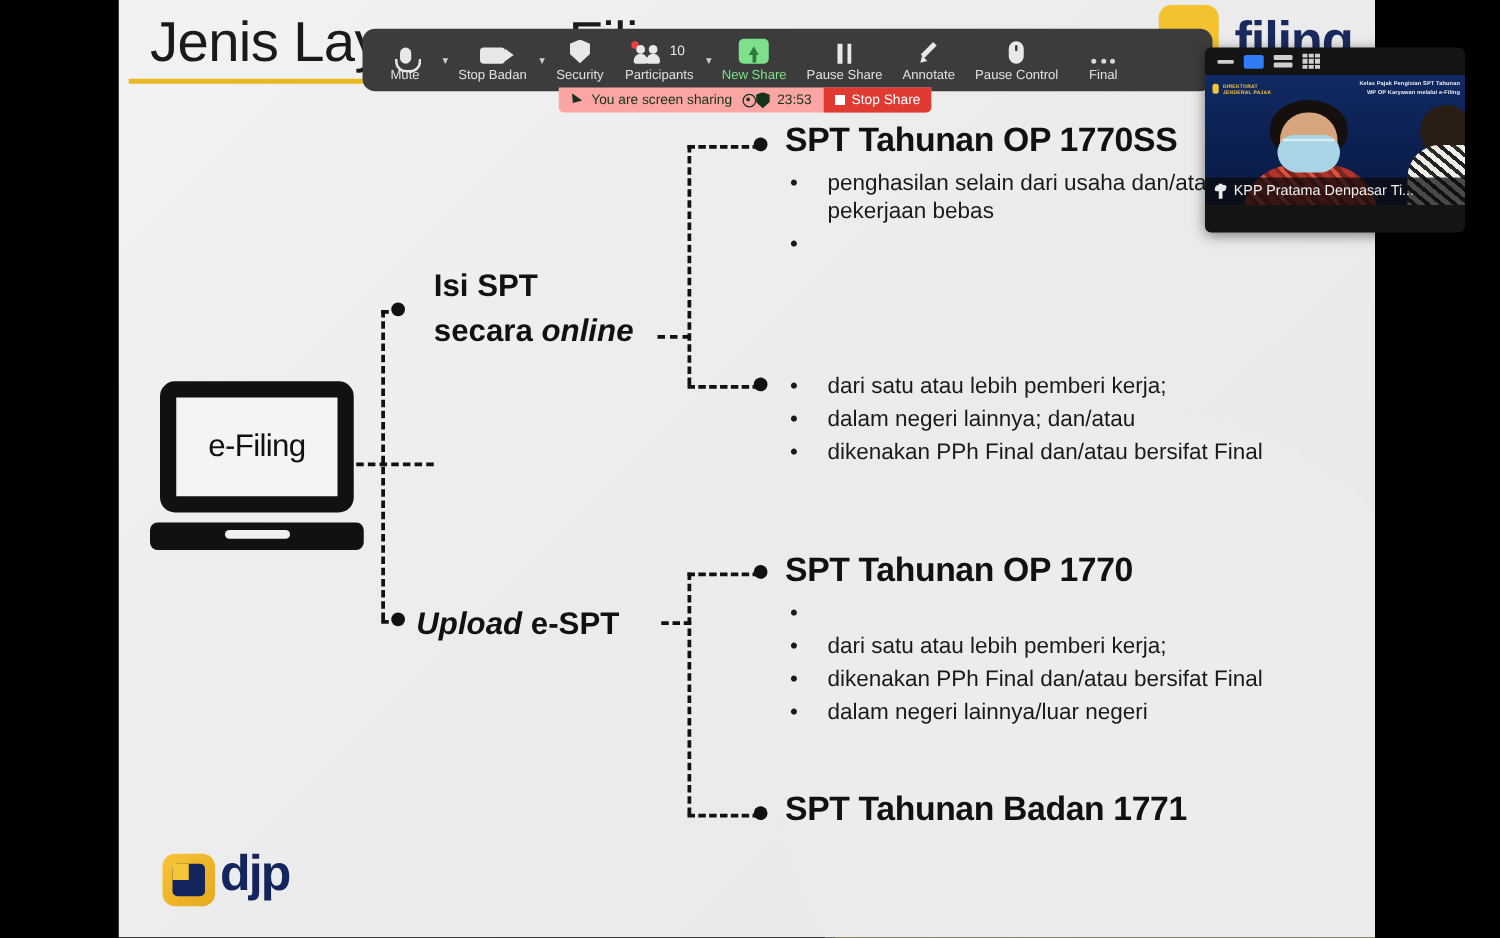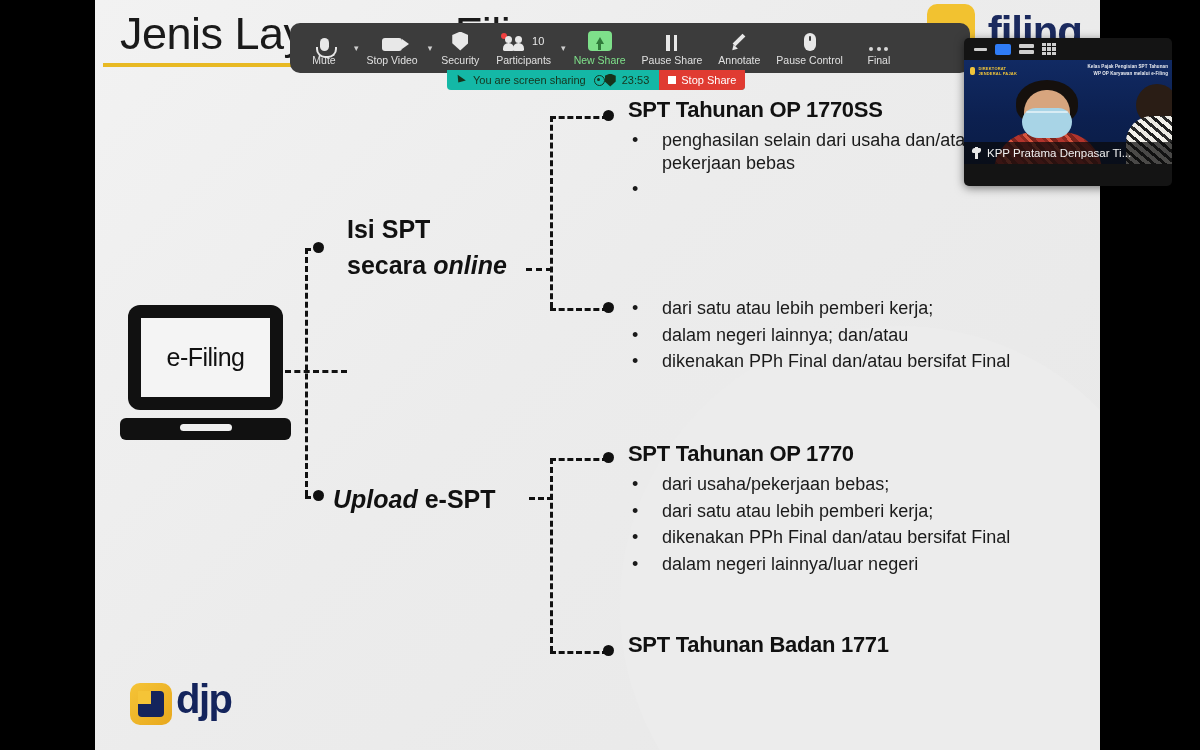--- a/index.html
+++ b/index.html
@@ -89,21 +89,21 @@
   
   .branch-label {
     position:absolute; font-size:25px; font-weight:700; color:#111;
     line-height:1.42; white-space:nowrap;
   }
   .branch-label i { font-style:italic; }
 
   
   .grp { position:absolute; }
   .grp-head {
-    font-size:22px; font-weight:700; color:#111; white-space:nowrap;
+    font-size:27px; font-weight:700; color:#111; white-space:nowrap;
     letter-spacing:-0.3px; line-height:1.1;
   }
   .grp-list { margin-top:7px; }
   .grp-li {
     display:flex; font-size:18px; color:#1a1a1a; line-height:1.25;
     margin-bottom:4px;
   }
   .grp-li .bdot {
     width:34px; flex:0 0 34px; text-align:left; padding-left:4px;
     font-size:18px; color:#1a1a1a;
@@ -223,21 +223,21 @@
   .ico-mouse:after {
     content:""; position:absolute; left:5px; top:3px; width:2px; height:5px;
     background:#3c3c3c; border-radius:1px;
   }
   .ico-dots { display:flex; gap:3.5px; }
   .ico-dots span { width:4px; height:4px; border-radius:50%; background:#d8d8d8; }
 
   
   #sharing-bar {
     position:absolute; left:447px; top:70px; height:20px;
-    background:#14b8a6; border-radius:0 0 4px 4px;
+    background:#fca5a5; border-radius:0 0 4px 4px;
     display:flex; align-items:center; padding-left:8px;
   }
   .sb-txt { font-size:11px; color:#17331c; margin:0 8px; white-space:nowrap; }
   .sb-time { font-size:11px; color:#17331c; margin:0 6px; }
   #stop-share {
     background:#e03b32; height:20px; border-radius:0 0 4px 0;
     display:flex; align-items:center; gap:5px; padding:0 9px;
     margin-left:4px;
   }
   #stop-share .sq { width:8px; height:8px; background:#fff; }
@@ -430,21 +430,20 @@
           <span class="btxt">dikenakan PPh Final dan/atau bersifat Final</span>
         </div>
       </div>
     </div>
 
     <div class="grp" style="left:533px; top:442px;">
       <div class="grp-head">SPT Tahunan OP 1770</div>
       <div class="grp-list">
         <div class="grp-li">
           <span class="bdot">•</span>
-          <span class="btxt">dari usaha/pekerjaan bebas;</span>
         </div>
         <div class="grp-li">
           <span class="bdot">•</span>
           <span class="btxt">dari satu atau lebih pemberi kerja;</span>
         </div>
         <div class="grp-li">
           <span class="bdot">•</span>
           <span class="btxt">dikenakan PPh Final dan/atau bersifat Final</span>
         </div>
         <div class="grp-li">
@@ -476,21 +475,21 @@
         <div class="tb-lbl">Mute</div>
       </div>
       <div class="caret">▾</div>
     </div>
 
     <div class="tb-group">
       <div class="tb-item">
         <div class="tb-ico">
             <span class="ico-cam"></span>
           </div>
-        <div class="tb-lbl">Stop Video</div>
+        <div class="tb-lbl">Stop Badan</div>
       </div>
       <div class="caret">▾</div>
     </div>
 
     <div class="tb-item">
       <div class="tb-ico">
           <span class="ico-shield"></span>
         </div>
       <div class="tb-lbl">Security</div>
     </div>

